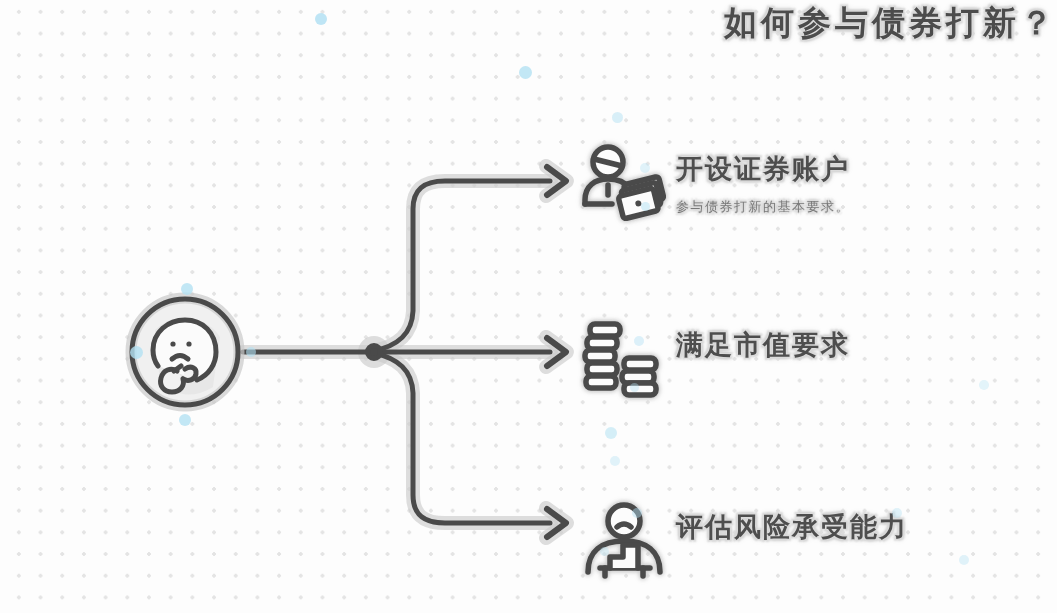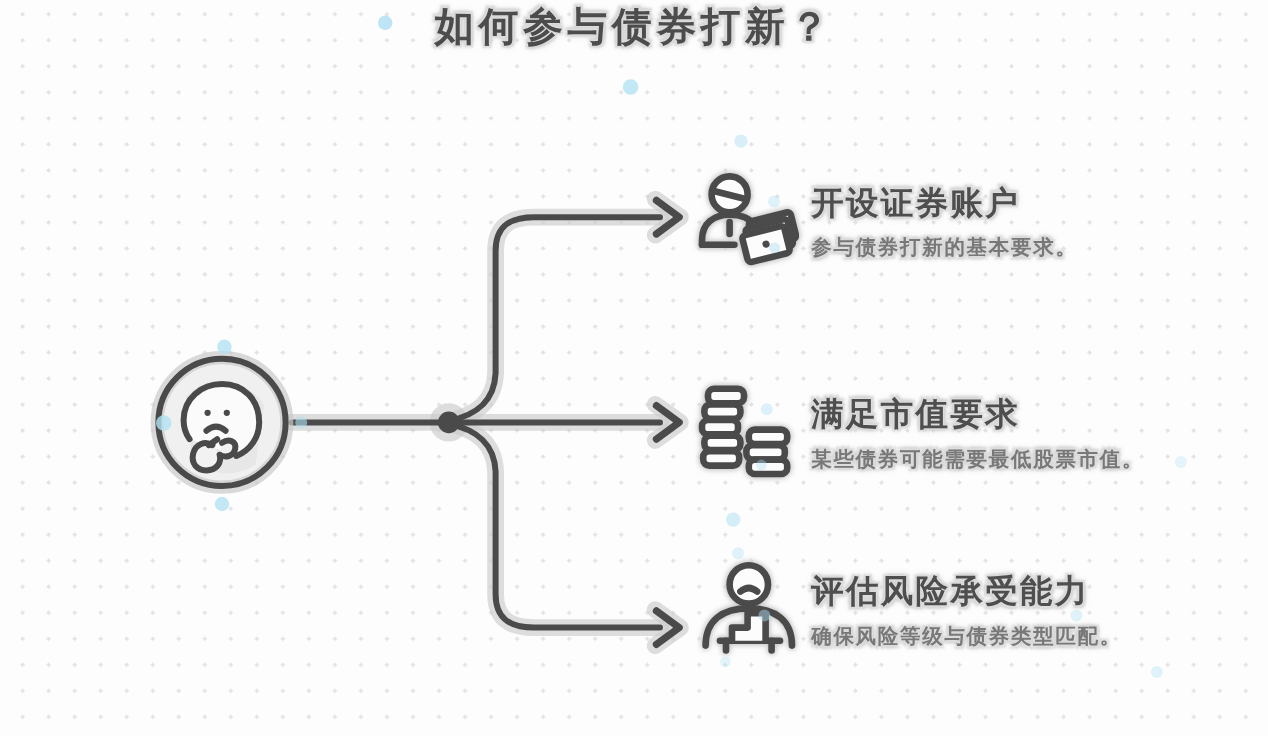--- a/index.html
+++ b/index.html
@@ -15,41 +15,41 @@
     background-position: 8px 1px;
   }
   .halo {
     text-shadow:
       0 1px 0 #dcdcdc, 1px 0 0 #dcdcdc, -1px 0 0 #dcdcdc, 0 -1px 0 #dcdcdc,
       2px 2px 2px #d6d6d6, -2px -2px 2px #d6d6d6,
       2px -2px 2px #d6d6d6, -2px 2px 2px #d6d6d6, 0 0 7px #d2d2d2;
   }
   .page-title {
     position: absolute; top: 0; left: 0; right: 0;
-    text-align: center;
+    text-align: right;
     font-size: 33px; font-weight: 700; letter-spacing: 4px;
     color: #4c4c4c; margin: 0; line-height: 46px;
   }
   .connectors { position: absolute; left: 0; top: 0; }
   .center-icon { position: absolute; left: 125px; top: 292px; }
   .sketch { filter: drop-shadow(0 0 2px #c6c6c6) drop-shadow(0 0 2px #d2d2d2); }
   .branch-row { position: absolute; left: 578px; display: flex; gap: 10px; }
   .branch-row.r0 { top: 140px; }
   .branch-row.r1 { top: 316px; justify-content: flex-end; }
-  .branch-row.r2 { top: 464px; justify-content: center; }
+  .branch-row.r2 { top: 498px; justify-content: center; }
   .branch-icon { width: 88px; height: 88px; flex: none; }
   .branch-text { padding-top: 16px; }
   .branch-title {
     margin: 0 0 13px 0;
     font-size: 27px; font-weight: 700; letter-spacing: 2px;
     color: #4e4e4e; line-height: 26px;
   }
   .branch-desc {
     margin: 0;
-    font-size: 17px; font-weight: 700; letter-spacing: 1.5px;
+    font-size: 13px; font-weight: 400; letter-spacing: 1.5px;
     color: #787878; line-height: 24px;
   }
   .accent-dot { position: absolute; border-radius: 50%; background: #b3e1f3; }
 </style>
 </head>
 <body>
 
 <div class="canvas">
 
   <h1 class="page-title halo">如何参与债券打新？</h1>
@@ -122,38 +122,36 @@
         <rect x="7" y="34" width="30" height="12" rx="5"></rect>
         <rect x="9" y="47" width="30" height="12" rx="5"></rect>
         <rect x="8" y="60" width="30" height="12" rx="5"></rect>
         <rect x="46" y="42" width="32" height="12" rx="5"></rect>
         <rect x="44" y="55" width="32" height="12" rx="5"></rect>
         <rect x="46" y="67" width="32" height="12" rx="5"></rect>
       </g>
     </svg>
     <div class="branch-text">
       <h2 class="branch-title halo">满足市值要求</h2>
-      <p class="branch-desc halo">某些债券可能需要最低股票市值。</p>
     </div>
   </div>
 
   <div class="branch-row r2">
     <svg class="branch-icon sketch" viewBox="0 0 88 88">
       <g fill="none" stroke="#4a4a4a" stroke-width="5.5" stroke-linecap="round" stroke-linejoin="round">
         <circle cx="46" cy="23" r="16" fill="#fcfcfc"></circle>
         <path d="M 39,29 Q 46,23 53,29"></path>
         <path d="M 10,74 C 10,53 24,43 46,43 C 68,43 82,53 82,74"></path>
         <path d="M 22,70 L 72,70"></path>
         <path d="M 27,70 L 27,78 M 65,70 L 65,78"></path>
         <path d="M 32,70 L 32,59 L 45,59 L 45,47 L 60,47 L 60,70" fill="#fcfcfc"></path>
       </g>
     </svg>
     <div class="branch-text">
       <h2 class="branch-title halo">评估风险承受能力</h2>
-      <p class="branch-desc halo">确保风险等级与债券类型匹配。</p>
     </div>
   </div>
 
 <div class="accent-dot" style="left: 315px; top: 13px; width: 12px; height: 12px; opacity: 0.85; background: rgb(179, 225, 243);"></div>
     <div class="accent-dot" style="left: 519px; top: 66px; width: 13px; height: 13px; opacity: 0.8; background: rgb(179, 225, 243);"></div>
     <div class="accent-dot" style="left: 612px; top: 112px; width: 11px; height: 11px; opacity: 0.5; background: rgb(179, 225, 243);"></div>
     <div class="accent-dot" style="left: 181px; top: 283px; width: 12px; height: 12px; opacity: 0.8; background: rgb(179, 225, 243);"></div>
     <div class="accent-dot" style="left: 130px; top: 346px; width: 13px; height: 13px; opacity: 0.8; background: rgb(179, 225, 243);"></div>
     <div class="accent-dot" style="left: 246px; top: 347px; width: 10px; height: 10px; opacity: 0.6; background: rgb(179, 225, 243);"></div>
     <div class="accent-dot" style="left: 179px; top: 414px; width: 12px; height: 12px; opacity: 0.8; background: rgb(179, 225, 243);"></div>

